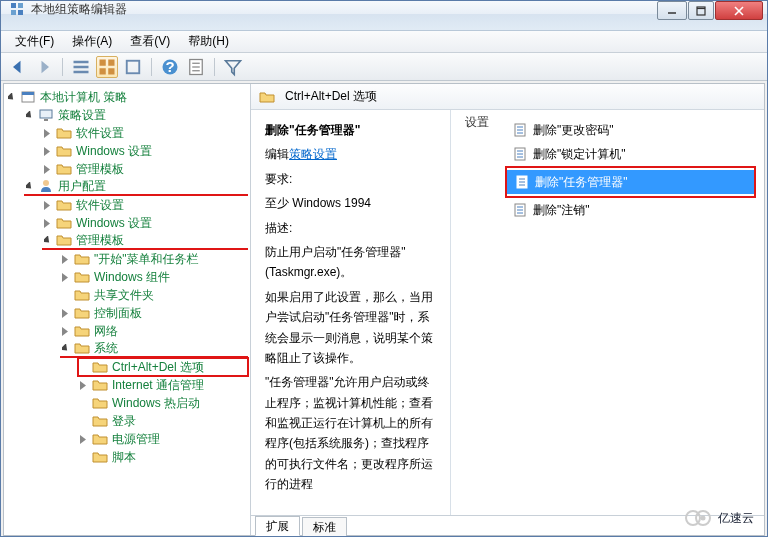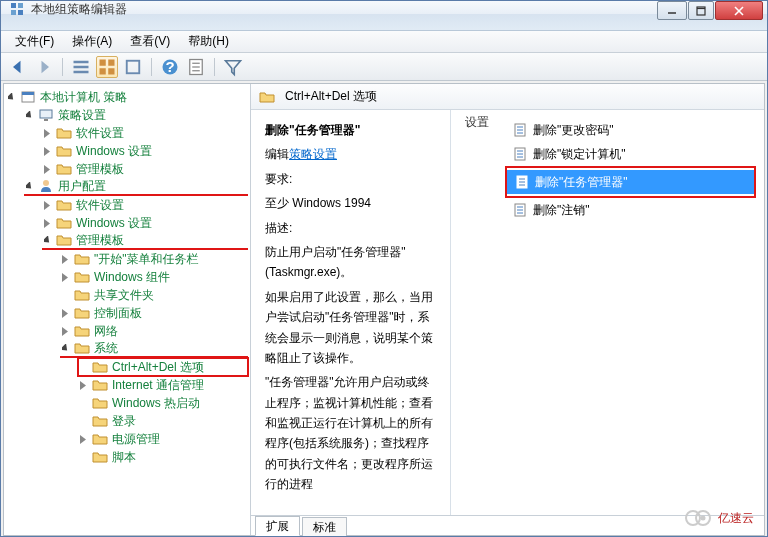--- a/index.html
+++ b/index.html
@@ -42,21 +42,21 @@
 .node { }
 .node-row { display: flex; align-items: center; height: 18px; padding: 1px 0; cursor: pointer; white-space: nowrap; }
 .expander { width: 12px; height: 12px; display: inline-flex; align-items: center; justify-content: center; margin-right: 2px; cursor:pointer;}
 .expander.spacer { visibility: hidden; }
 .node-icon { width: 16px; height: 16px; margin-right: 4px; flex-shrink:0; }
 .node-label { color: #15803d; }
 .children { padding-left: 18px; }
 .node-row.selected { outline: 2px solid #e01515; outline-offset: -1px; }
 .underline-red { border-bottom: 2px solid #e01515; }
 .desc-pane p { line-height: 1.7; margin-bottom:4px; }
-.watermark { position: fixed; right: 14px; bottom: 10px; color: #b91c1c; font-size: 14px; display:flex; align-items:center; gap:6px;}
+.watermark { position: fixed; right: 14px; bottom: 10px; color: #0f172a; font-size: 14px; display:flex; align-items:center; gap:6px;}
 .watermark svg { width:28px; height:18px;}
 .desc-pane { position:relative; }
 .list-pane-outer { flex:1; display:flex; flex-direction:row; }
 </style>
 </head>
 <body>
 
 <div class="window">
 
   <div class="titlebar">

